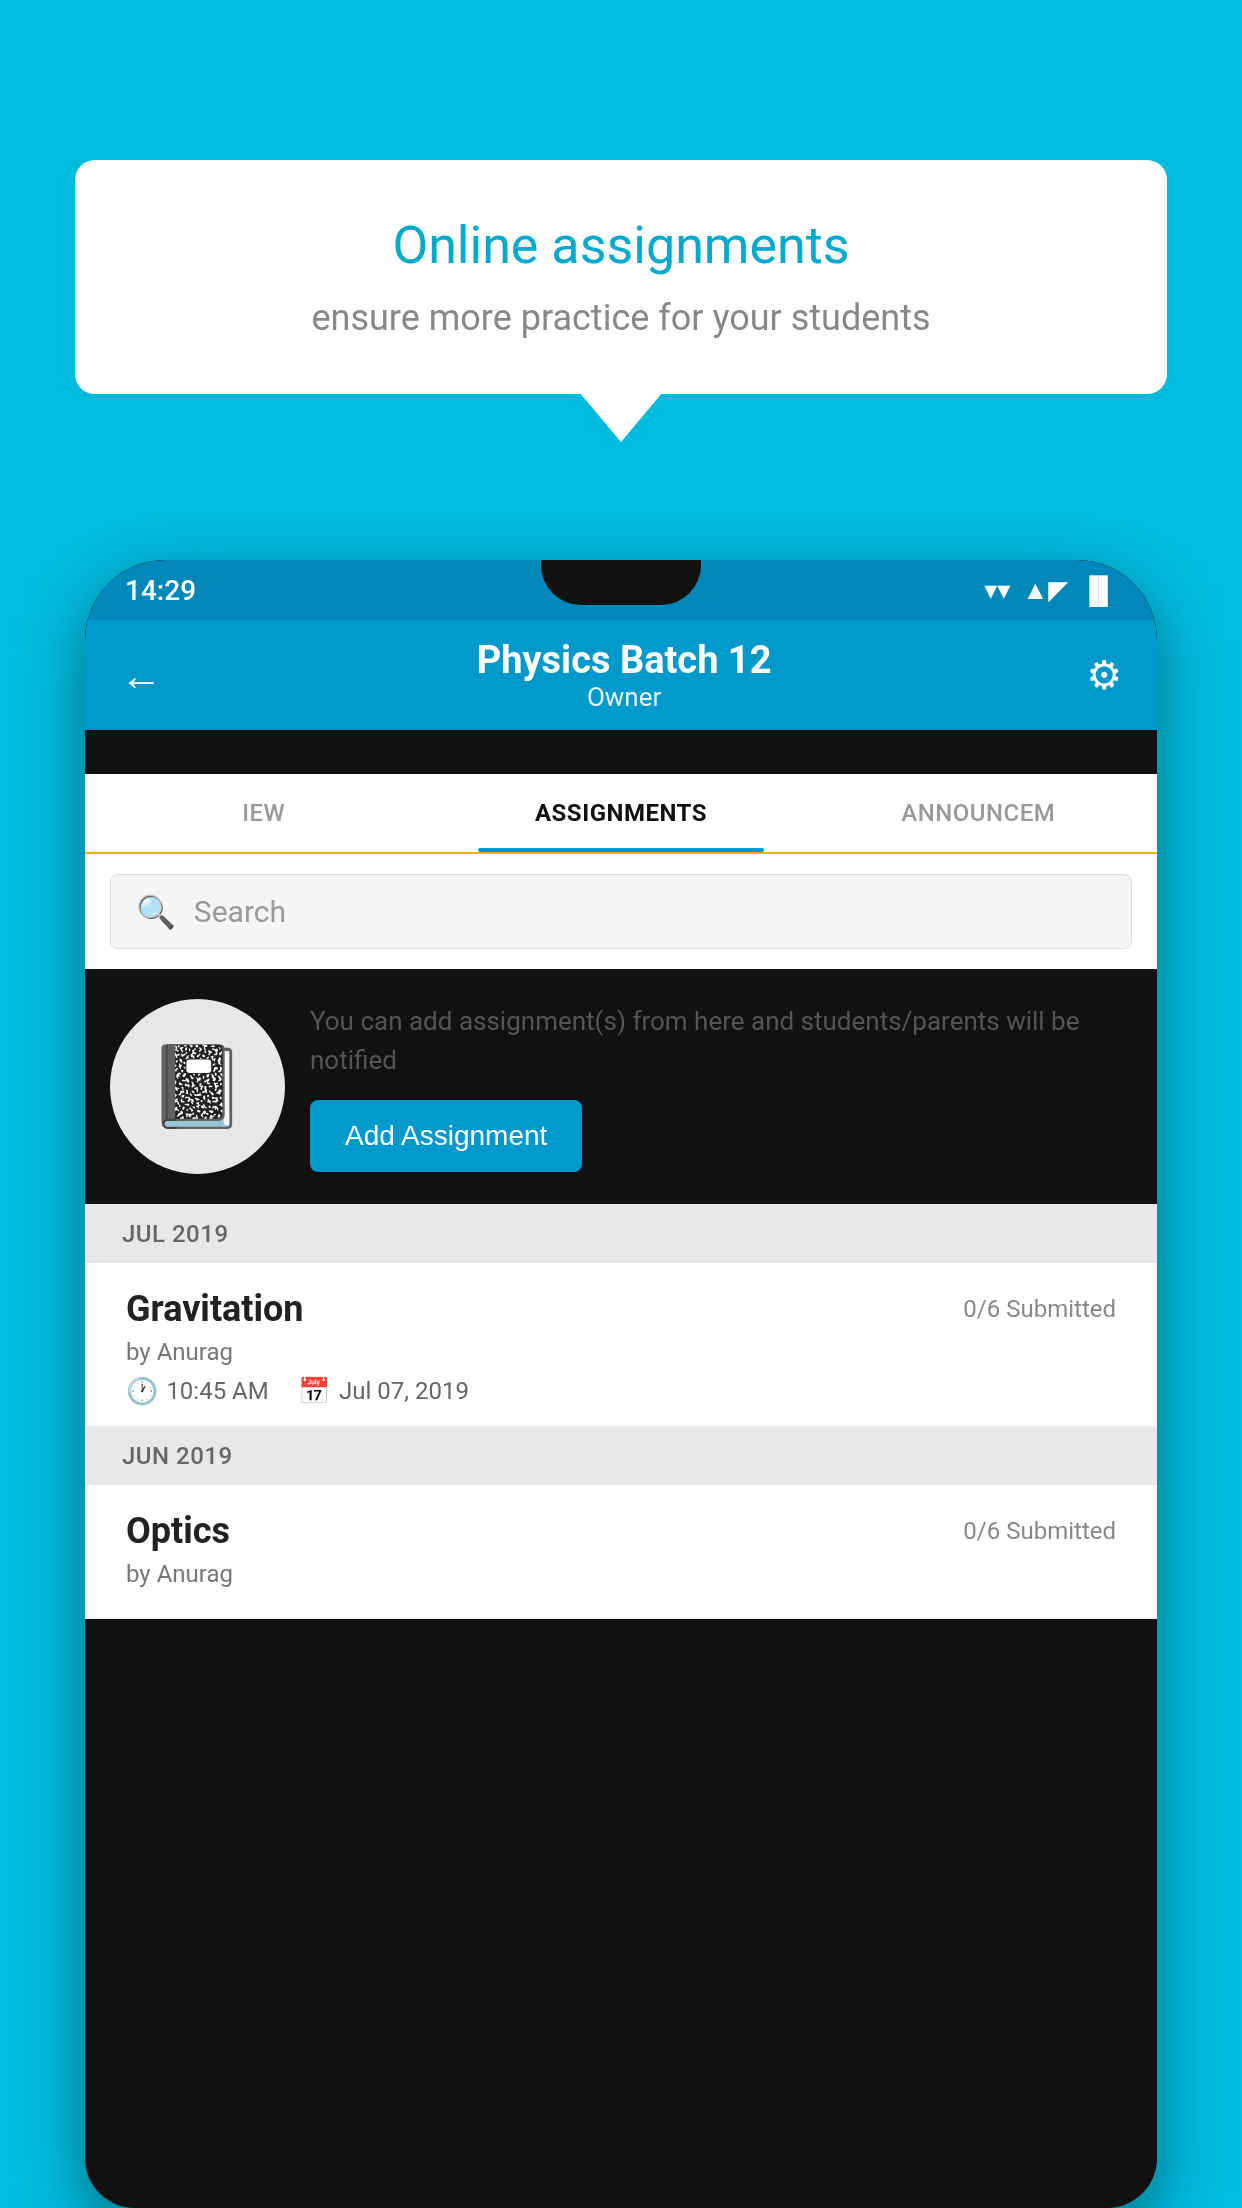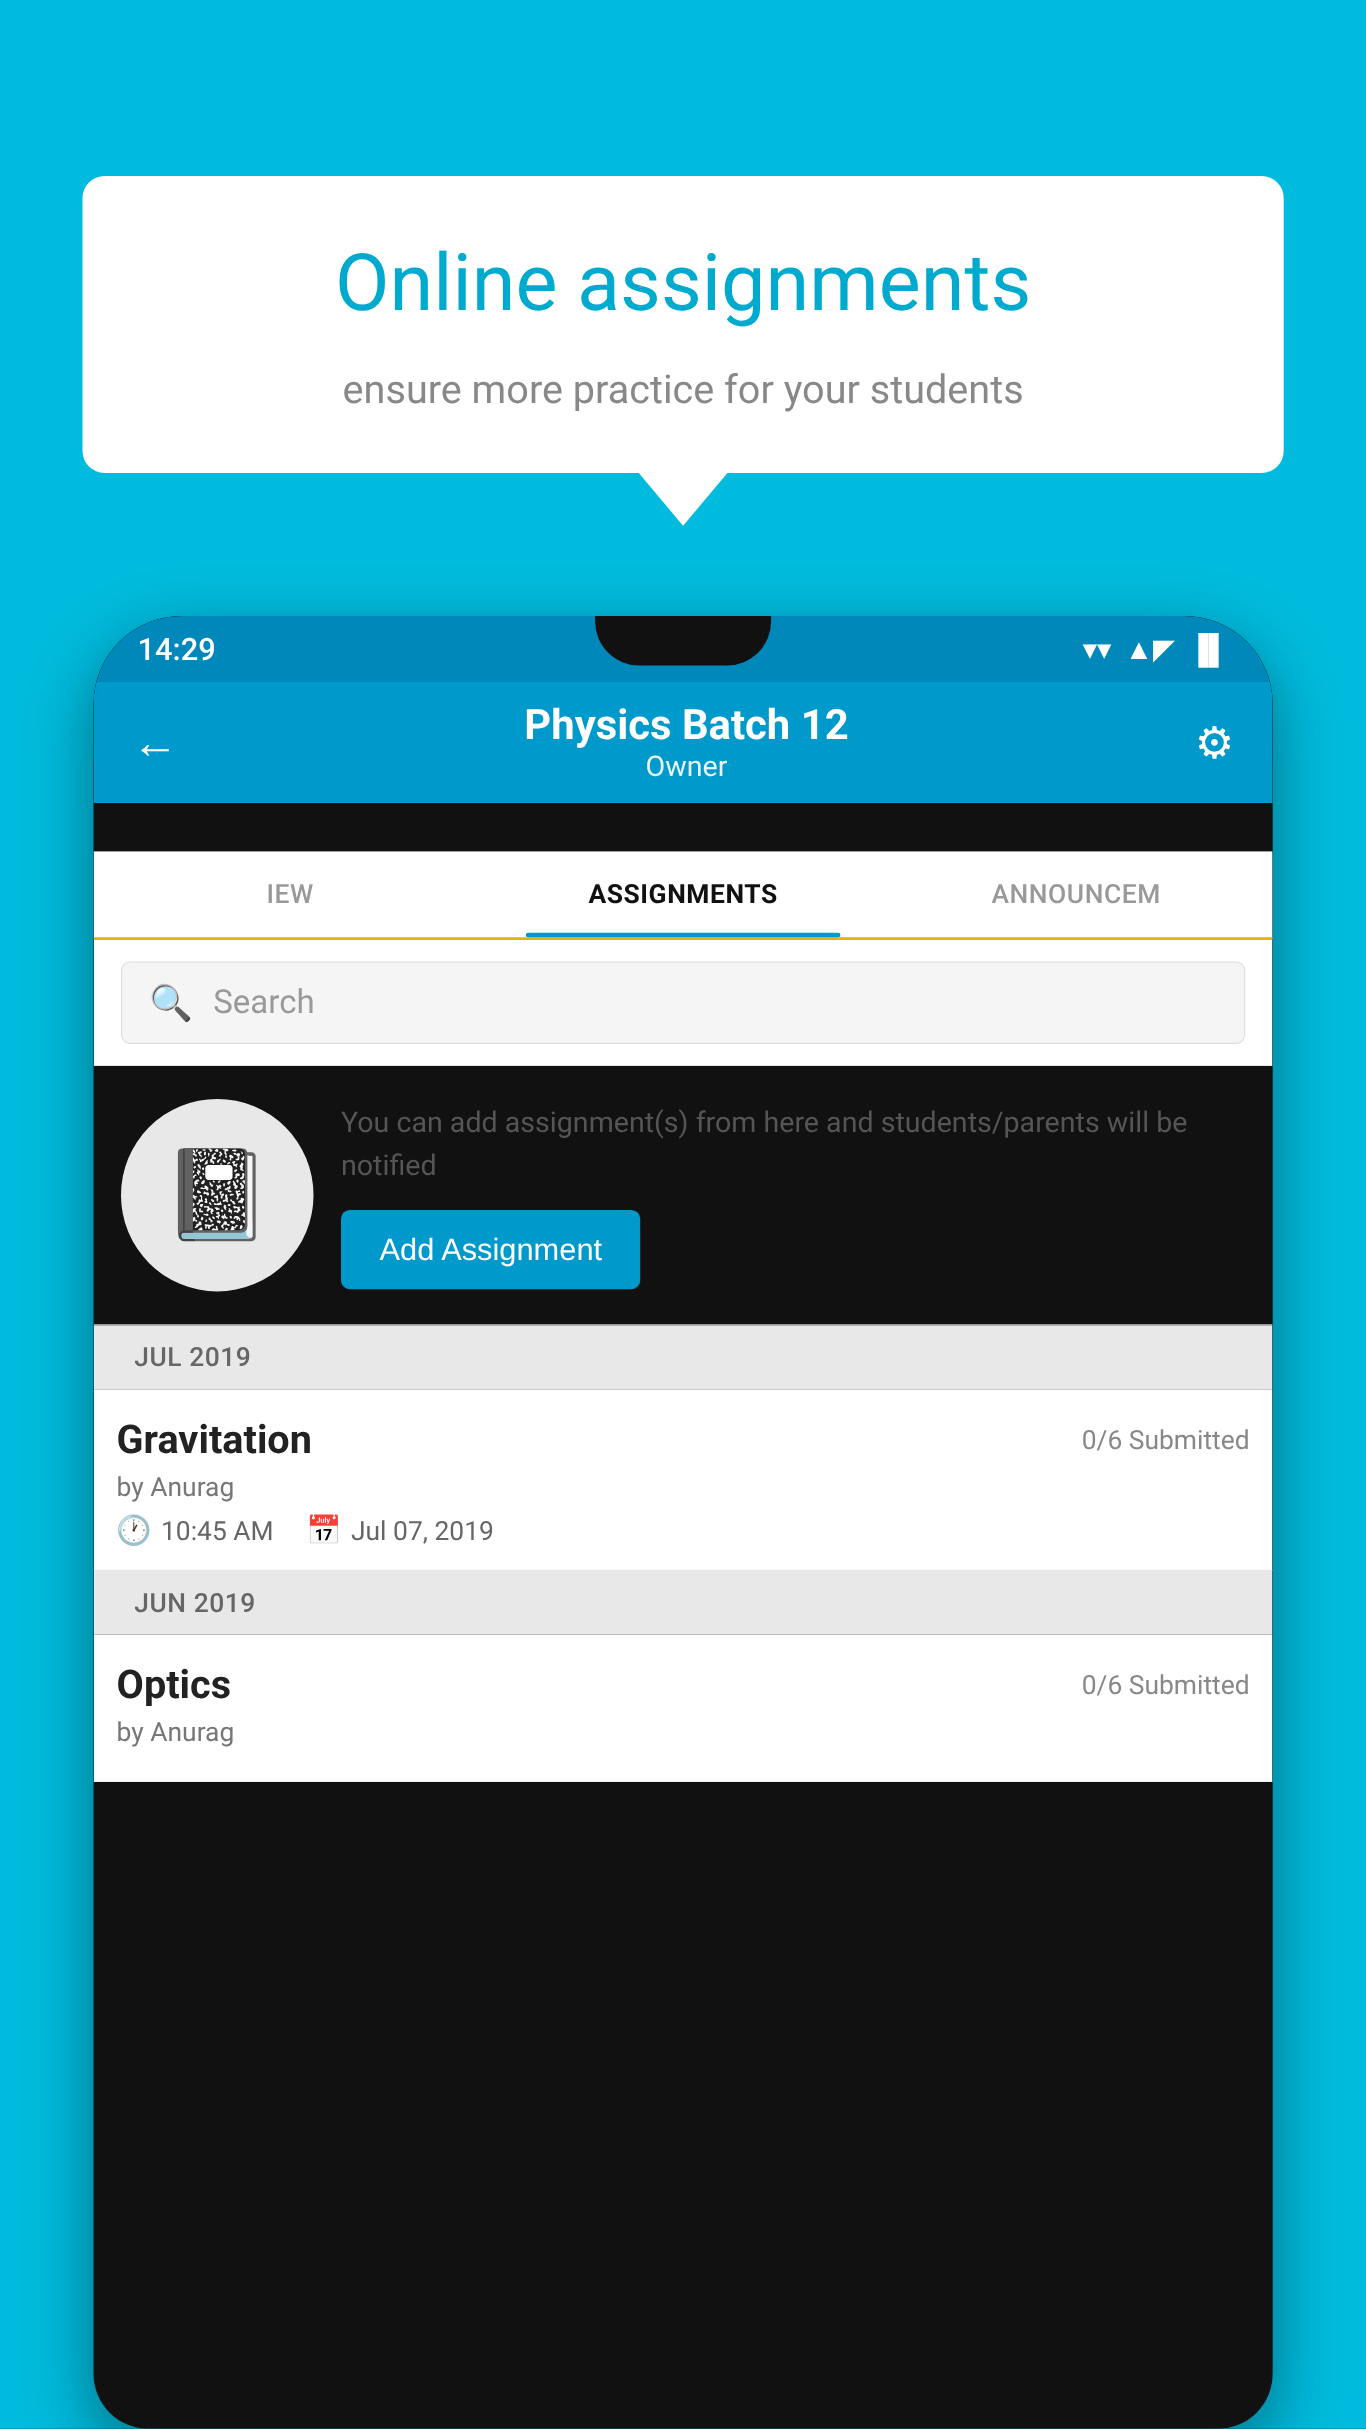--- a/index.html
+++ b/index.html
@@ -36,26 +36,26 @@
       left: 50%;
       transform: translateX(-50%);
       width: 0;
       height: 0;
       border-left: 42px solid transparent;
       border-right: 42px solid transparent;
       border-top: 50px solid white;
     }
 
     .bubble-title {
-      font-size: 72px;
+      font-size: 52px;
       font-weight: 400;
       color: #00AACE;
       text-align: center;
       line-height: 1.2;
-      margin-bottom: 32px;
+      margin-bottom: 20px;
     }
 
     .bubble-subtitle {
       font-size: 36px;
       color: #888;
       text-align: center;
       font-weight: 400;
     }
 
     
@@ -269,21 +269,21 @@
       background: #e8e8e8;
       padding: 15px 37px;
       font-size: 24px;
       color: #666;
       font-weight: 500;
       letter-spacing: 0.5px;
     }
 
     
     .assignment-item {
-      padding: 25px 21px 20px;
+      padding: 25px 41px 20px;
       border-bottom: 1px solid #eee;
       background: white;
     }
 
     .assignment-row1 {
       display: flex;
       justify-content: space-between;
       align-items: center;
       margin-bottom: 8px;
     }

